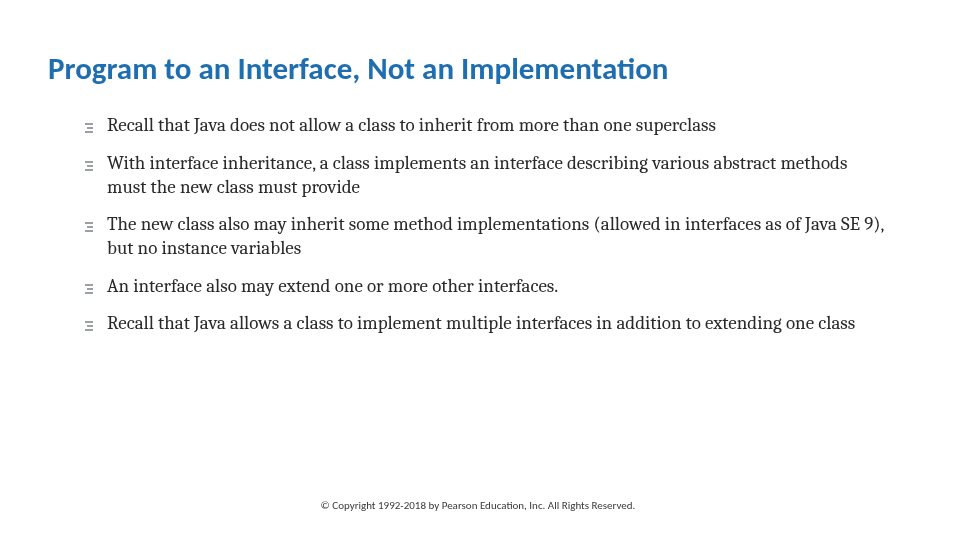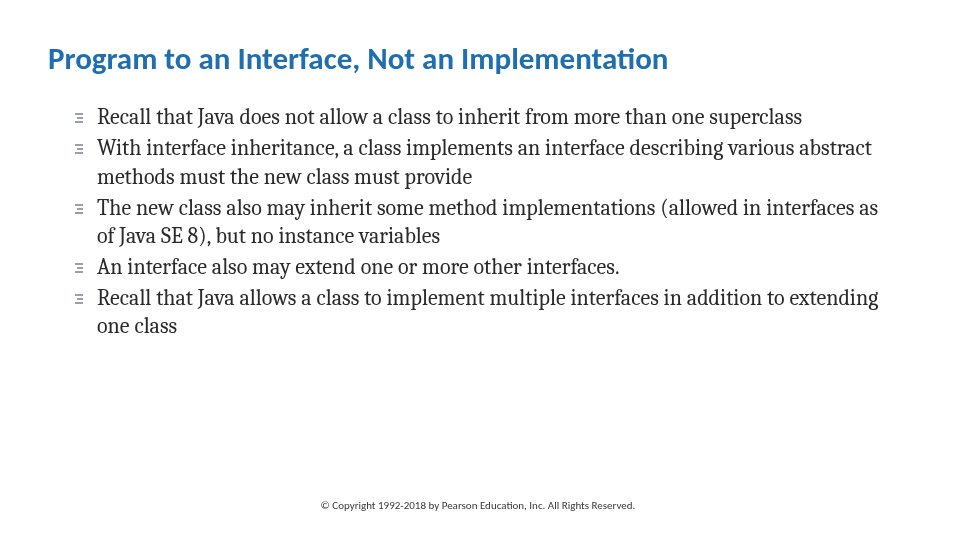--- a/index.html
+++ b/index.html
@@ -9,43 +9,43 @@
     height: 540px;
     background: #ffffff;
     font-family: Cambria, Georgia, "Times New Roman", serif;
     color: #202020;
     overflow: hidden;
   }
   .slide {
     box-sizing: border-box;
     width: 960px;
     height: 540px;
-    padding: 40px 48px 0 48px;
+    padding: 50px 48px 0 48px;
     position: relative;
   }
   .title {
     font-size: 31px;
     font-weight: 700;
     color: #1f6fb0;
     margin: 0 0 26px 0;
     line-height: 1.2;
     font-family: "Segoe UI", "Calibri", Arial, sans-serif;
   }
   ul.bullets {
     list-style: none;
     margin: 0;
     padding: 0 10px 0 28px;
   }
   ul.bullets li {
-    font-size: 22px;
+    font-size: 19px;
     line-height: 1.28;
     color: #2a2a2a;
     position: relative;
     padding-left: 18px;
-    margin: 3px;
+    margin: 13px;
   }
   ul.bullets li::before {
     content: "";
     position: absolute;
     left: -4px;
     top: 10px;
     width: 10px;
     height: 10px;
     background-image:
       linear-gradient(#9aa0a6,#9aa0a6),
@@ -68,19 +68,19 @@
 </style>
 </head>
 <body>
 
 <div class="slide">
   <h1 class="title">Program to an Interface, Not an Implementation</h1>
 
   <ul class="bullets">
     <li>Recall that Java does not allow a class to inherit from more than one superclass</li>
     <li>With interface inheritance, a class implements an interface describing various abstract methods must the new class must provide</li>
-    <li>The new class also may inherit some method implementations (allowed in interfaces as of Java SE 8), but no instance variables</li>
+    <li>The new class also may inherit some method implementations (allowed in interfaces as of Java SE 9), but no instance variables</li>
     <li>An interface also may extend one or more other interfaces.</li>
     <li>Recall that Java allows a class to implement multiple interfaces in addition to extending one class</li>
   </ul>
 
   <div class="footer">© Copyright 1992-2018 by Pearson Education, Inc. All Rights Reserved.</div>
 </div>
 
 </body></html>

